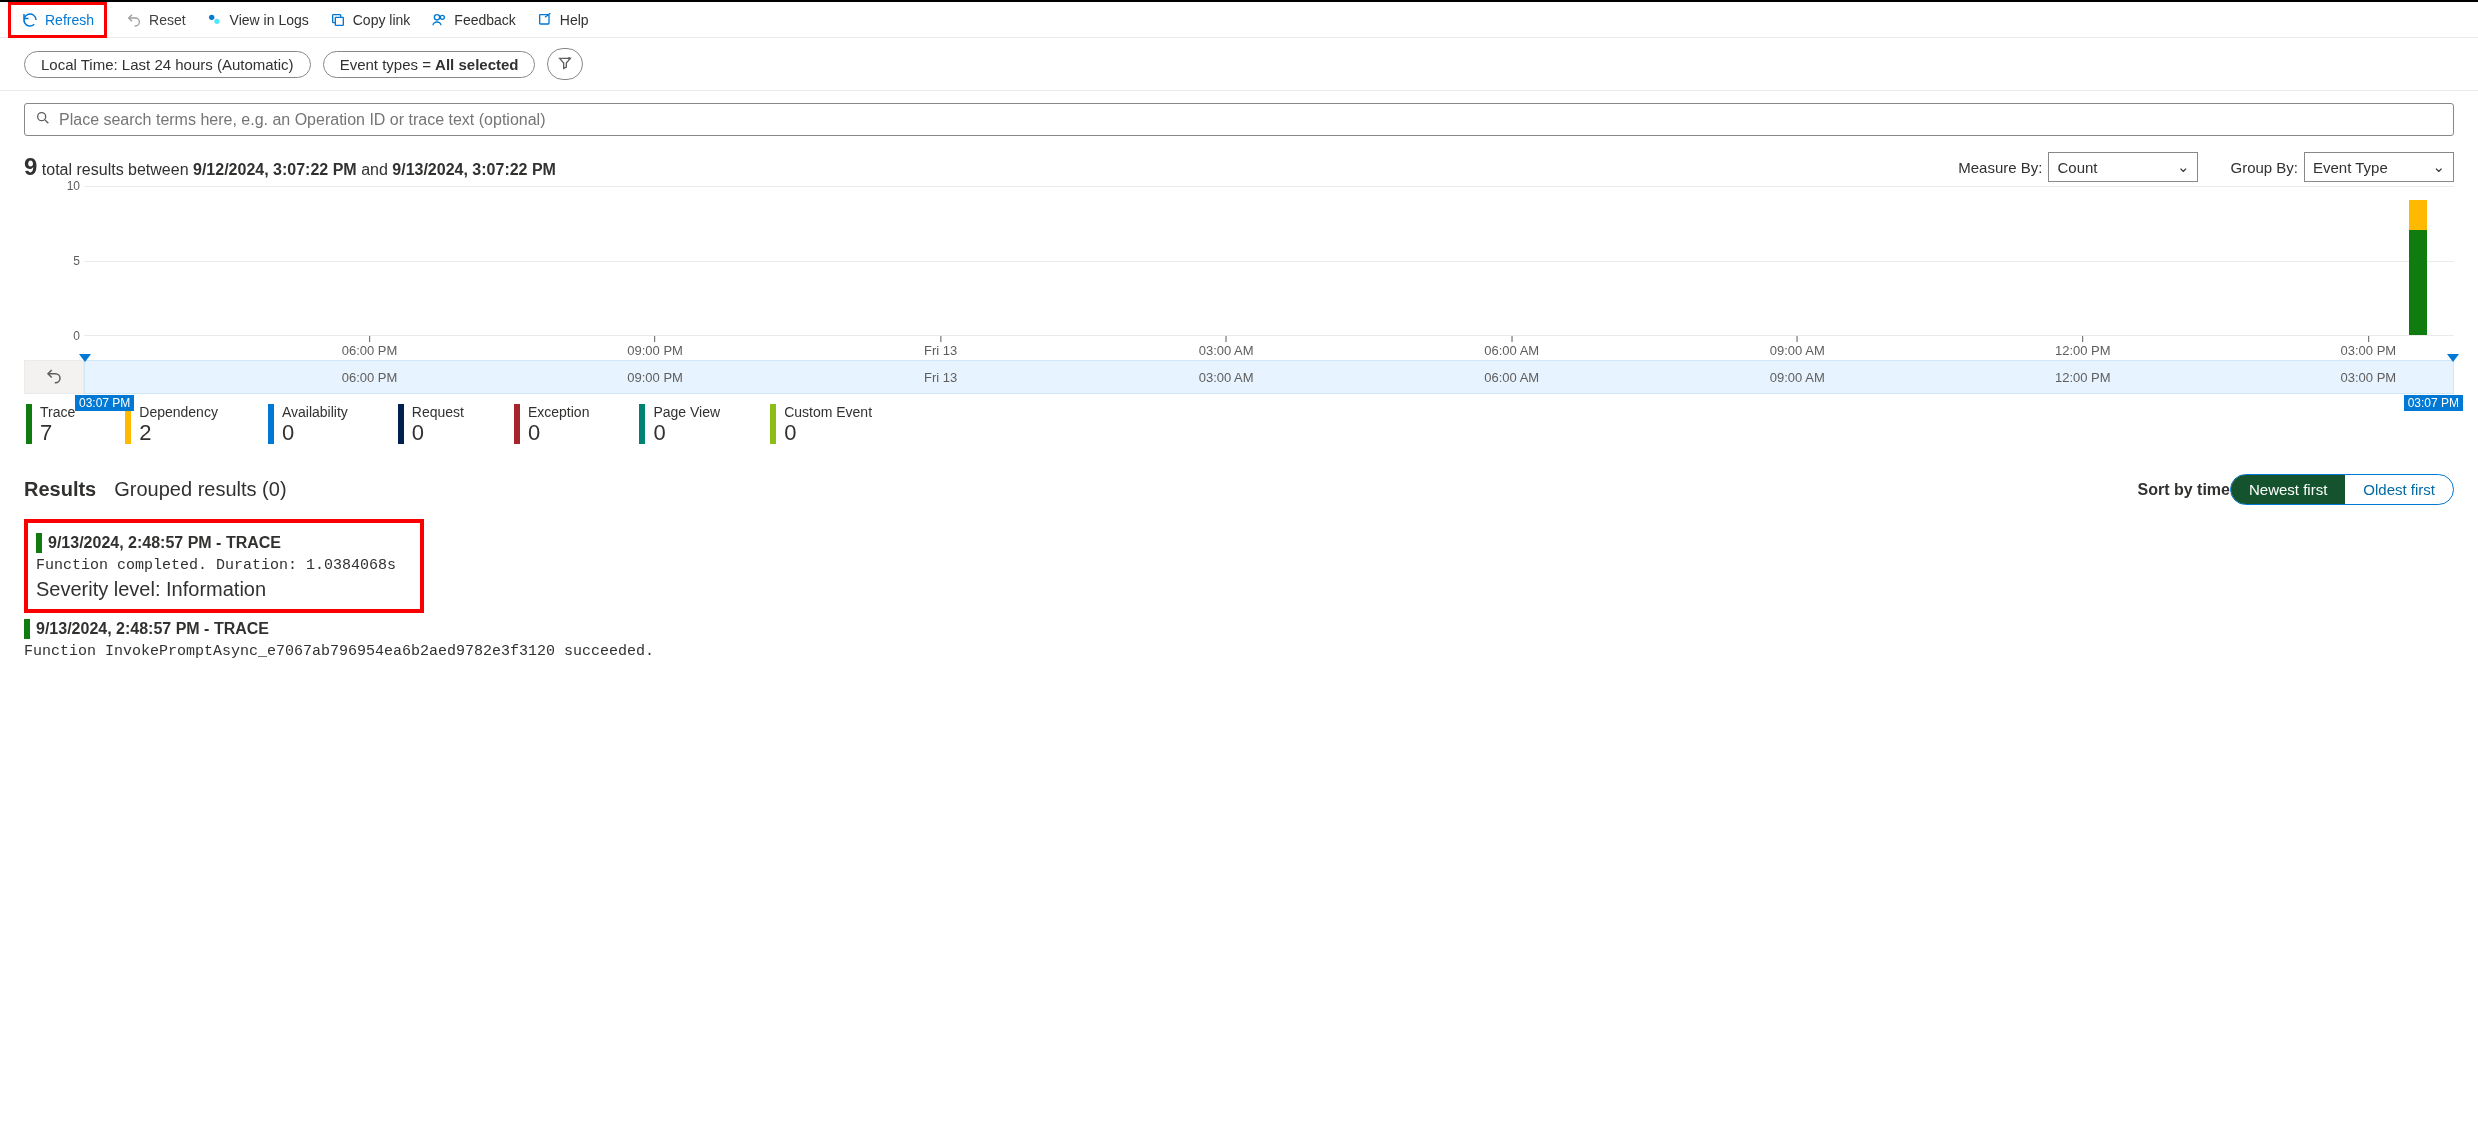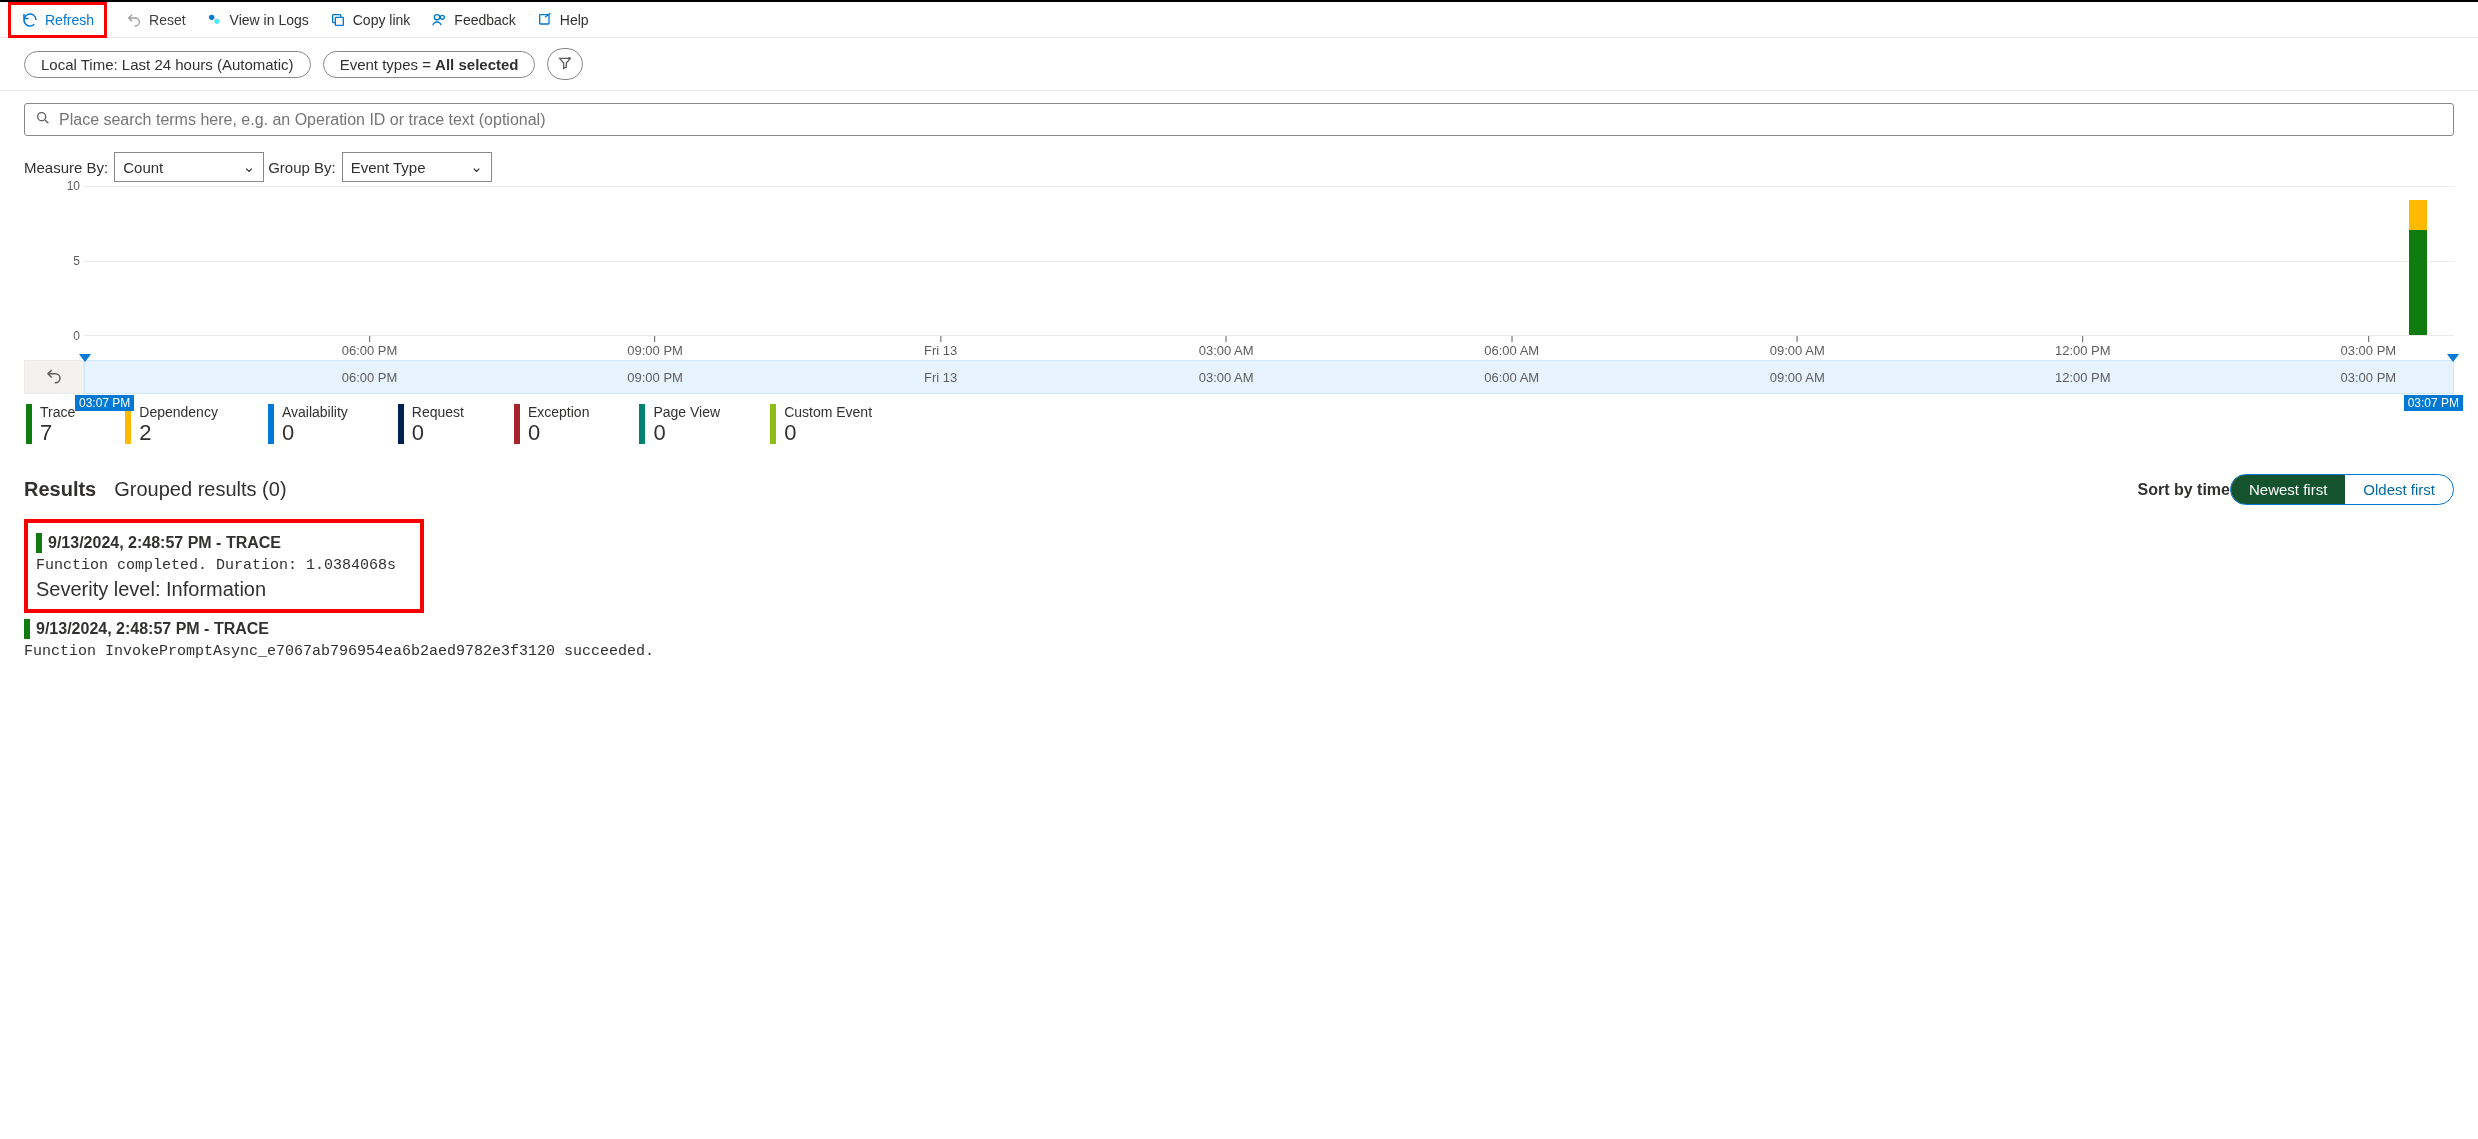--- a/index.html
+++ b/index.html
@@ -159,21 +159,28 @@
     <span>
       <svg viewBox="0 0 24 24" width="16" height="16" fill="none" stroke="#605e5c" stroke-width="2">
           <circle cx="10" cy="10" r="6"></circle>
           <path d="M20 20l-5-5"></path>
         </svg>
     </span>
     <input type="text" placeholder="Place search terms here, e.g. an Operation ID or trace text (optional)" style="">
   </div>
 
   <div class="summary-row">
-    <div style="display:flex; gap:4px; align-items:center;">
+    <div class="summary-left">
+      <span class="big">9</span>
+      <span> total results between </span>
+      <span class="bold">9/12/2024, 3:07:22 PM</span>
+      <span> and </span>
+      <span class="bold">9/13/2024, 3:07:22 PM</span>
+    </div>
+    <div style="display:flex; gap:32px; align-items:center;">
       <div class="dropdown-inline">
         <label>Measure By:</label>
         <div class="dd">
           <span>Count</span>
           <span>⌄</span>
         </div>
       </div>
       <div class="dropdown-inline">
         <label>Group By:</label>
         <div class="dd">

